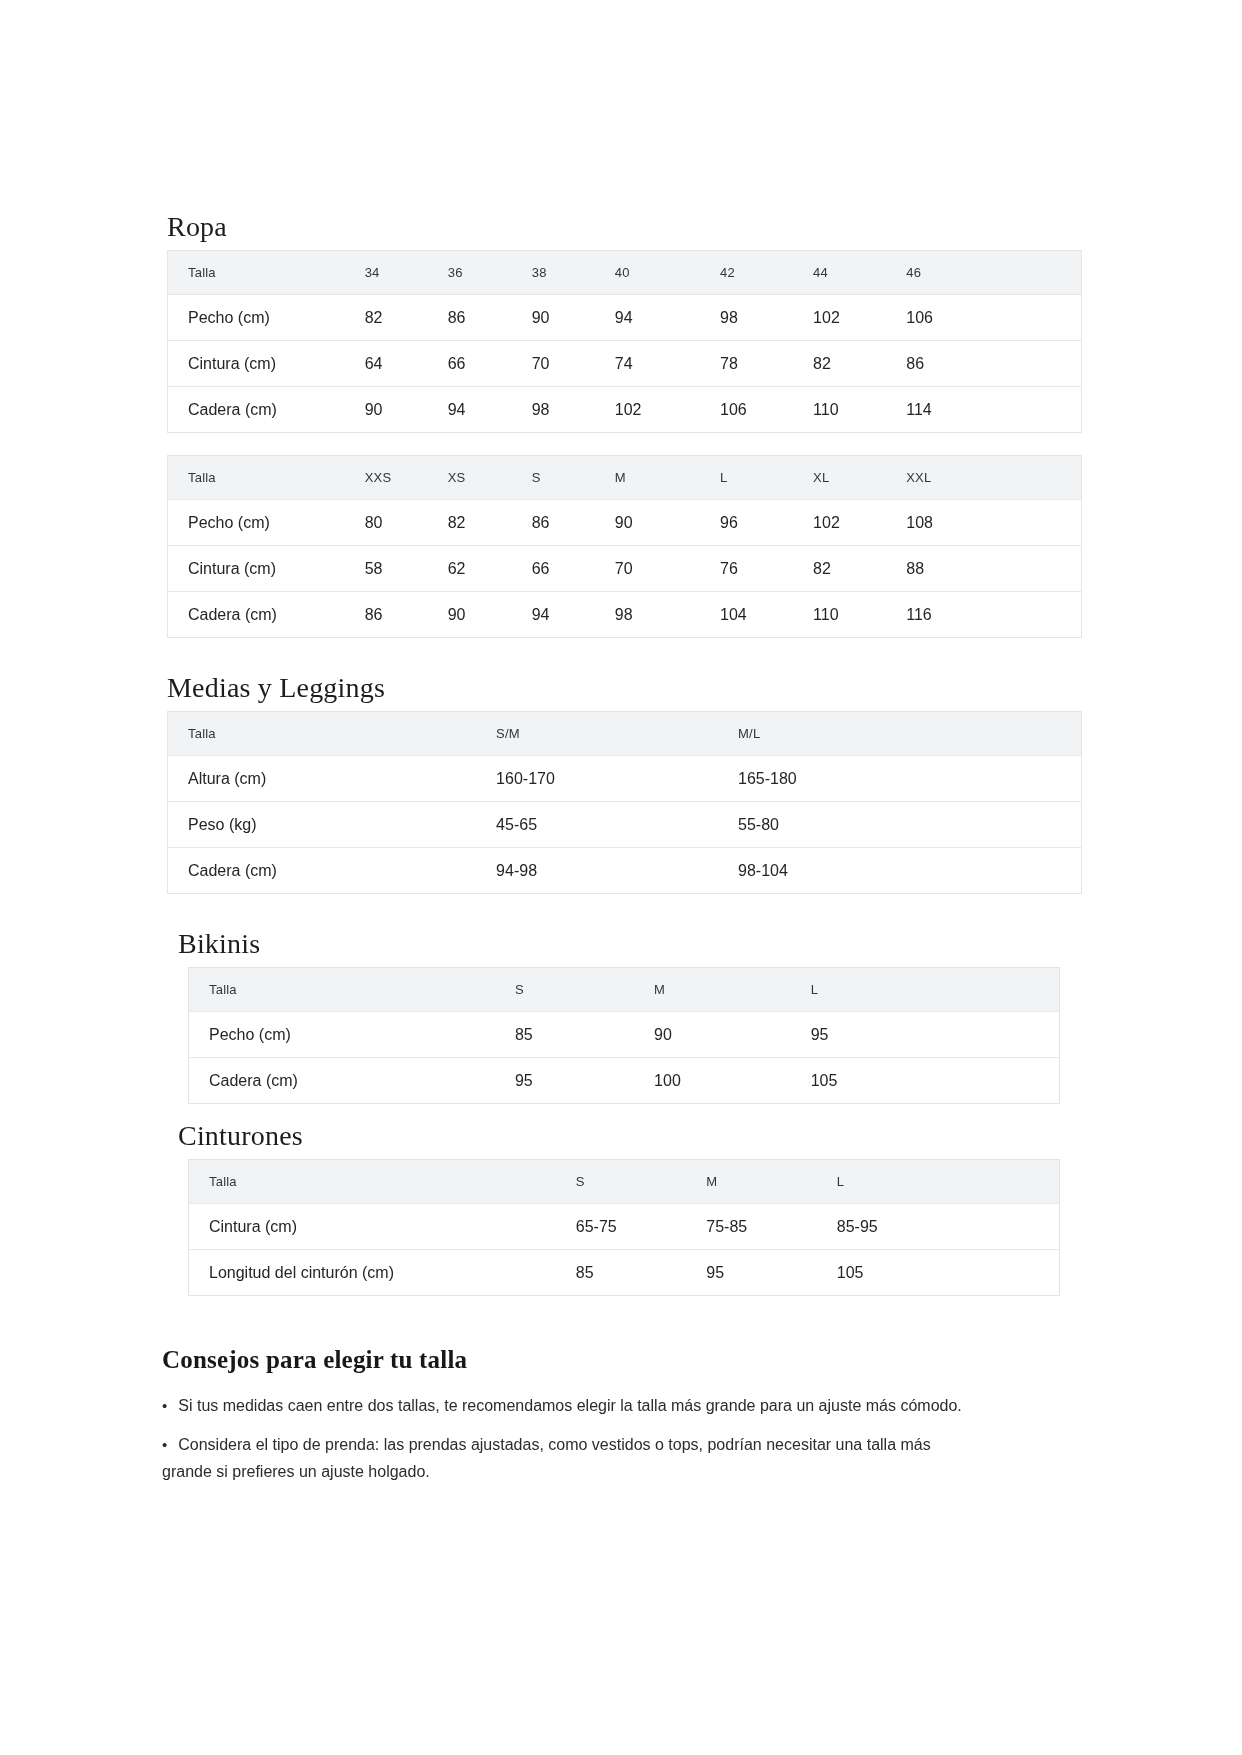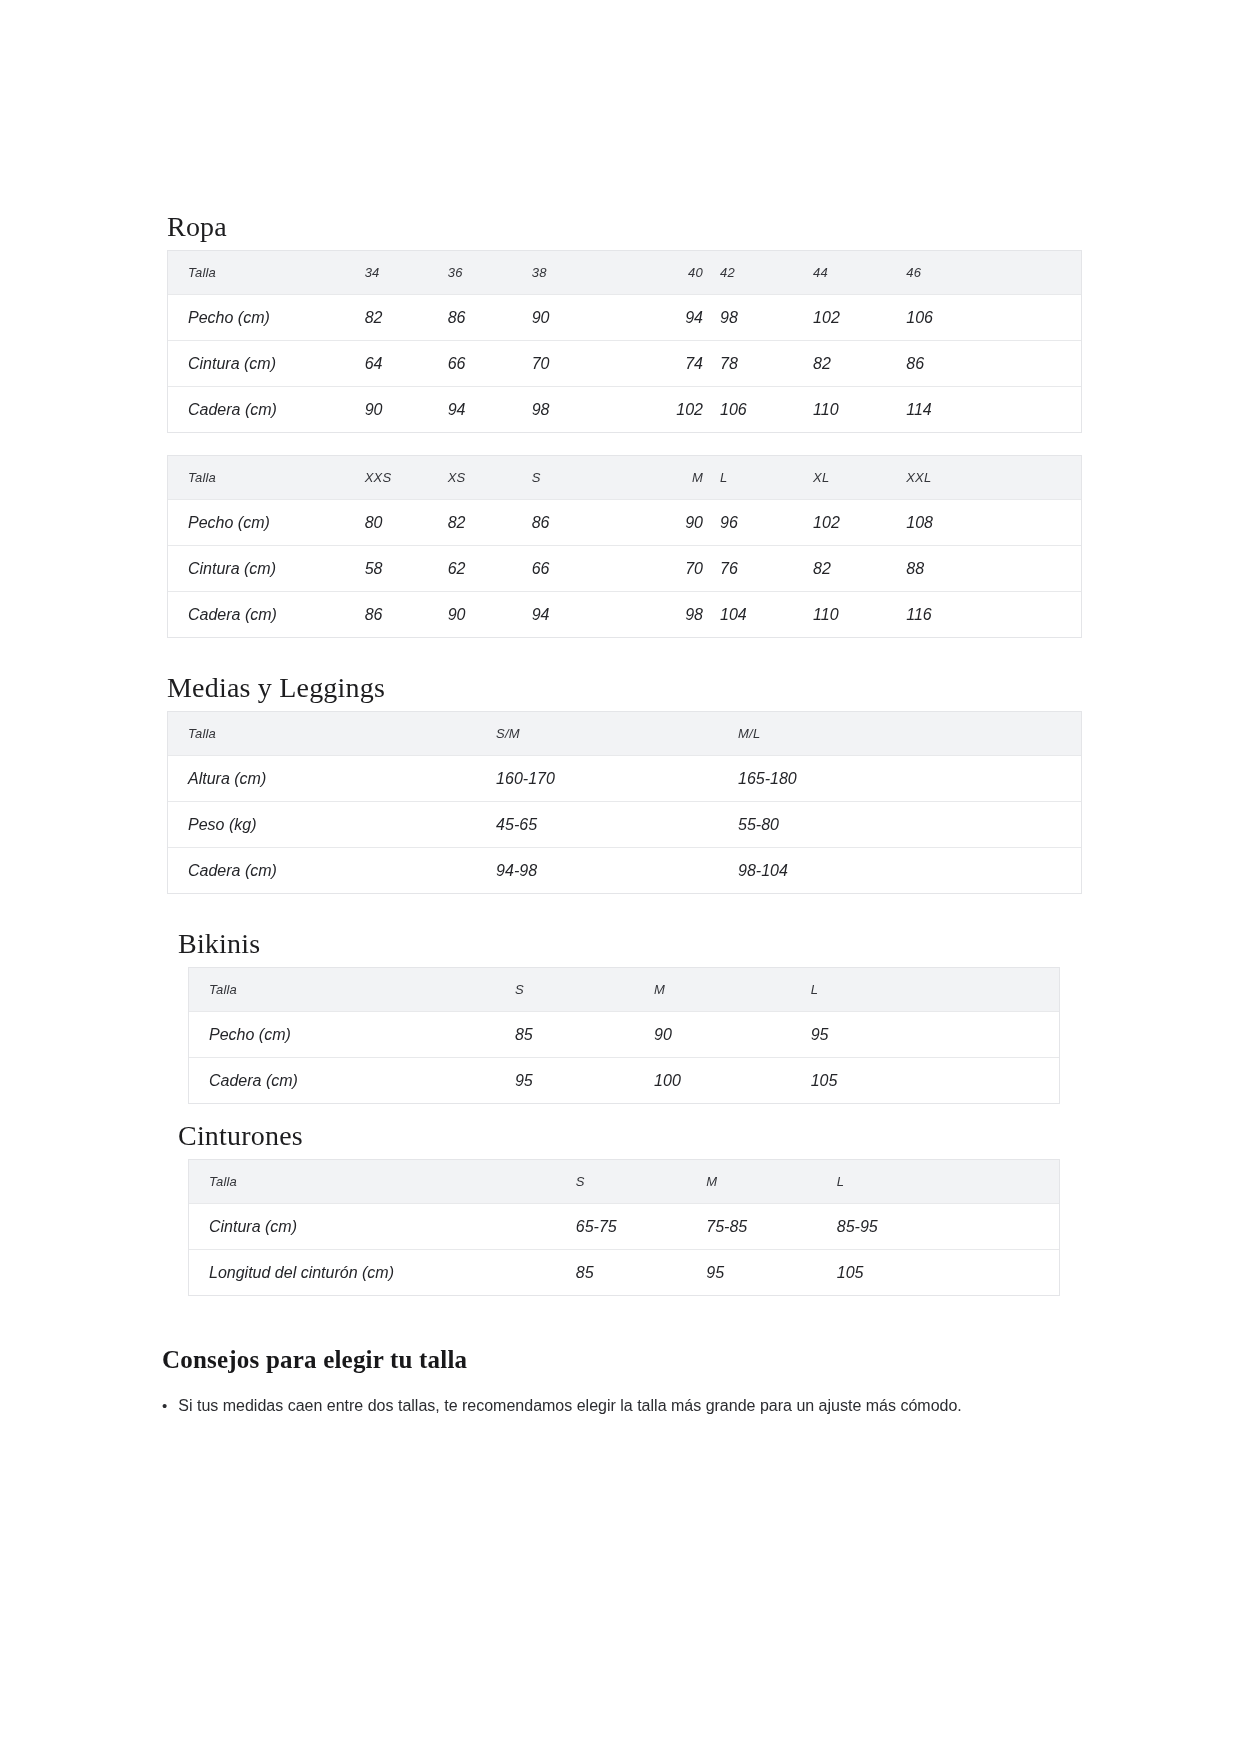--- a/index.html
+++ b/index.html
@@ -21,32 +21,32 @@
   section.blk-cinturones { margin-top:18px; }
   section.blk-consejos   { margin-top:48px; }
 
   
   .blk-bikinis h2.sec, .blk-cinturones h2.sec { margin-left:11px; }
   .blk-bikinis .tbl,  .blk-cinturones .tbl   { margin-left:21px; width:872px; }
 
   
   .tbl { width:915px; border:1px solid #e4e5e8; background:#fff; }
   .tbl + .tbl { margin-top:22px; }
-  .trow { display:flex; align-items:center; height:46px; background:#fff; border-top:1px solid #e8e9eb;font-style:italic; }
+  .trow { display:flex; align-items:center; height:46px; background:#fff; border-top:1px solid #e8e9eb; }
   .trow.thead { height:43px; background:#f2f3f5; border-top:none; }
   .cell { font-size:16px; color:#242529; padding-left:4px; white-space:nowrap; overflow:hidden; }
   .thead .cell { font-size:13px; color:#34353a; letter-spacing:.2px; }
   .cell.labelcol { padding-left:20px; }
 
   
   .cols-ropa .cell:nth-child(1){width:21.1%;}
   .cols-ropa .cell:nth-child(2){width:9.1%;}
   .cols-ropa .cell:nth-child(3){width:9.2%;}
   .cols-ropa .cell:nth-child(4){width:9.1%;}
-  .cols-ropa .cell:nth-child(5){width:10.1%;text-align:right;}
+  .cols-ropa .cell:nth-child(5){width:10.1%;}
   .cols-ropa .cell:nth-child(6){width:10.2%;margin-left:13px;}
   .cols-ropa .cell:nth-child(7){width:10.2%;}
   .cols-ropa .cell:nth-child(8){flex:1;}
 
   .cols-medias .cell:nth-child(1){width:35.5%;}
   .cols-medias .cell:nth-child(2){width:26.5%;}
   .cols-medias .cell:nth-child(3){flex:1;}
 
   .cols-bikinis .cell:nth-child(1){width:37%;}
   .cols-bikinis .cell:nth-child(2){width:16%;}
@@ -231,16 +231,17 @@
           <div class="cell">95</div>
           <div class="cell">105</div>
         </div>
       </div>
   </section>
 
   <section class="blk-consejos">
     <h2 class="sec big">Consejos para elegir tu talla</h2>
     <div class="tips">
         <p class="bullet"><span class="dot">•</span><span>Si tus medidas caen entre dos tallas, te recomendamos elegir la talla más grande para un ajuste más cómodo.</span></p>
+        <p class="bullet"><span class="dot">•</span><span>Considera el tipo de prenda: las prendas ajustadas, como vestidos o tops, podrían necesitar una talla más grande si prefieres un ajuste holgado.</span></p>
       </div>
   </section>
 
 </div>
 
 </body></html>

